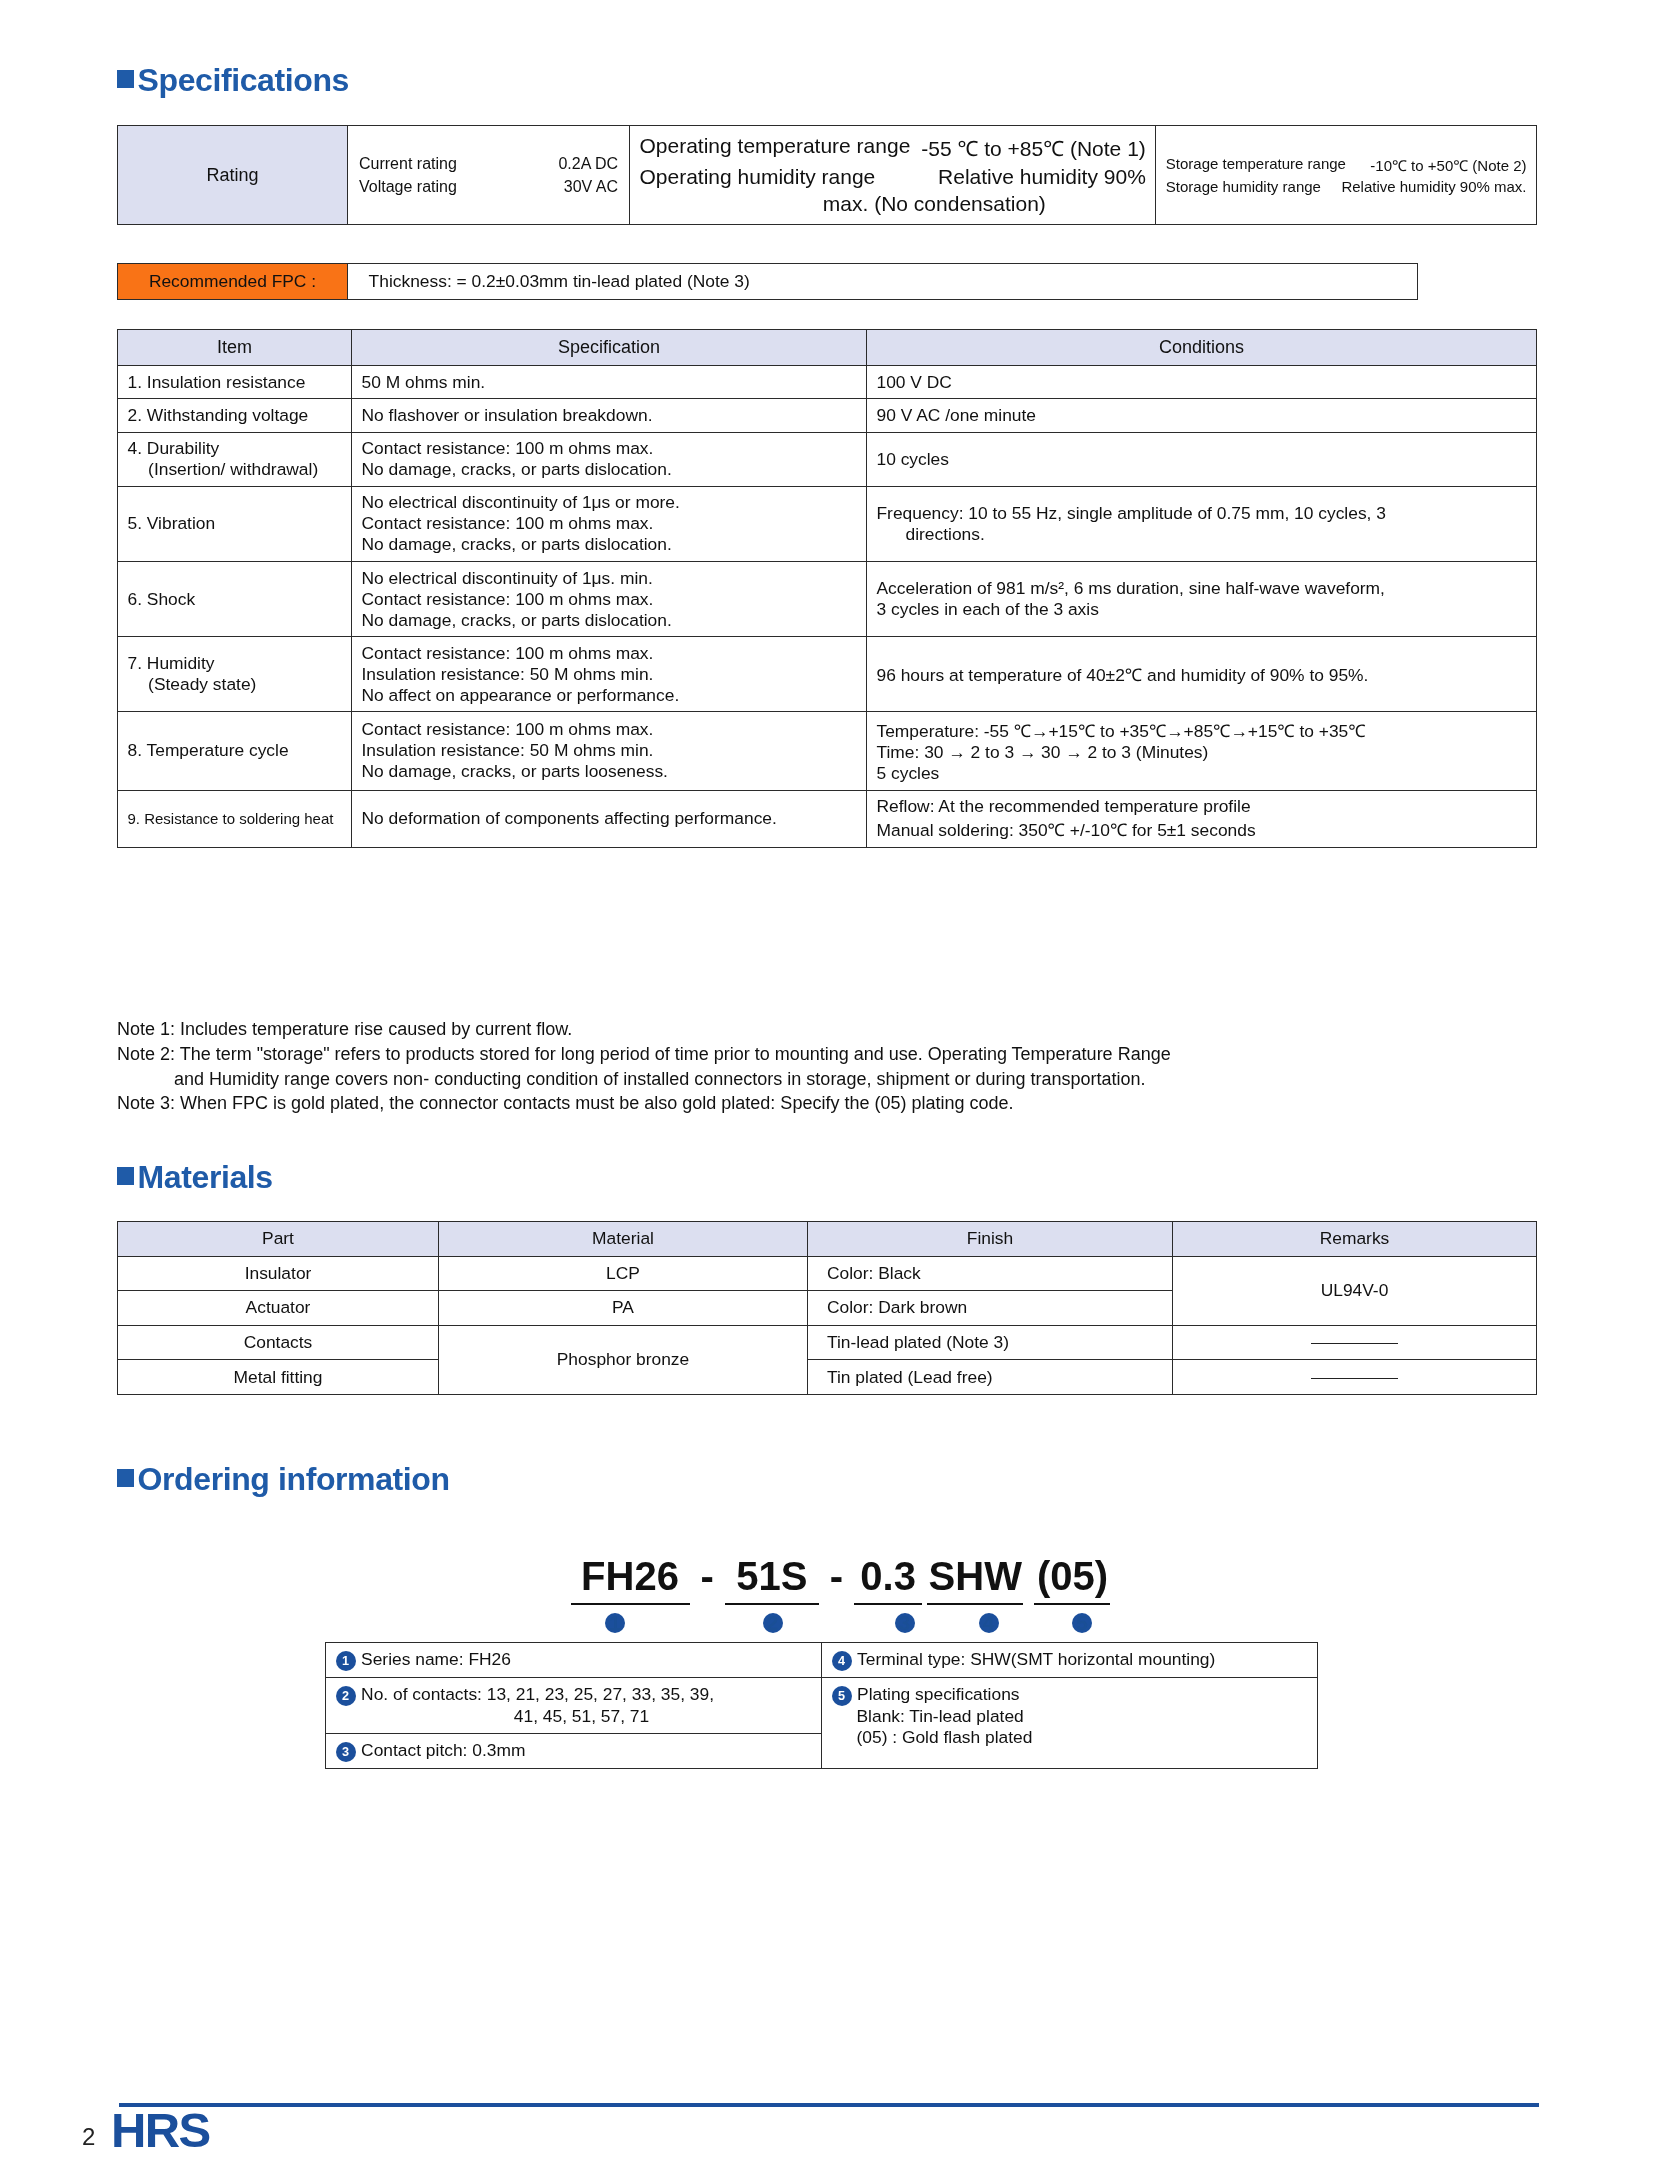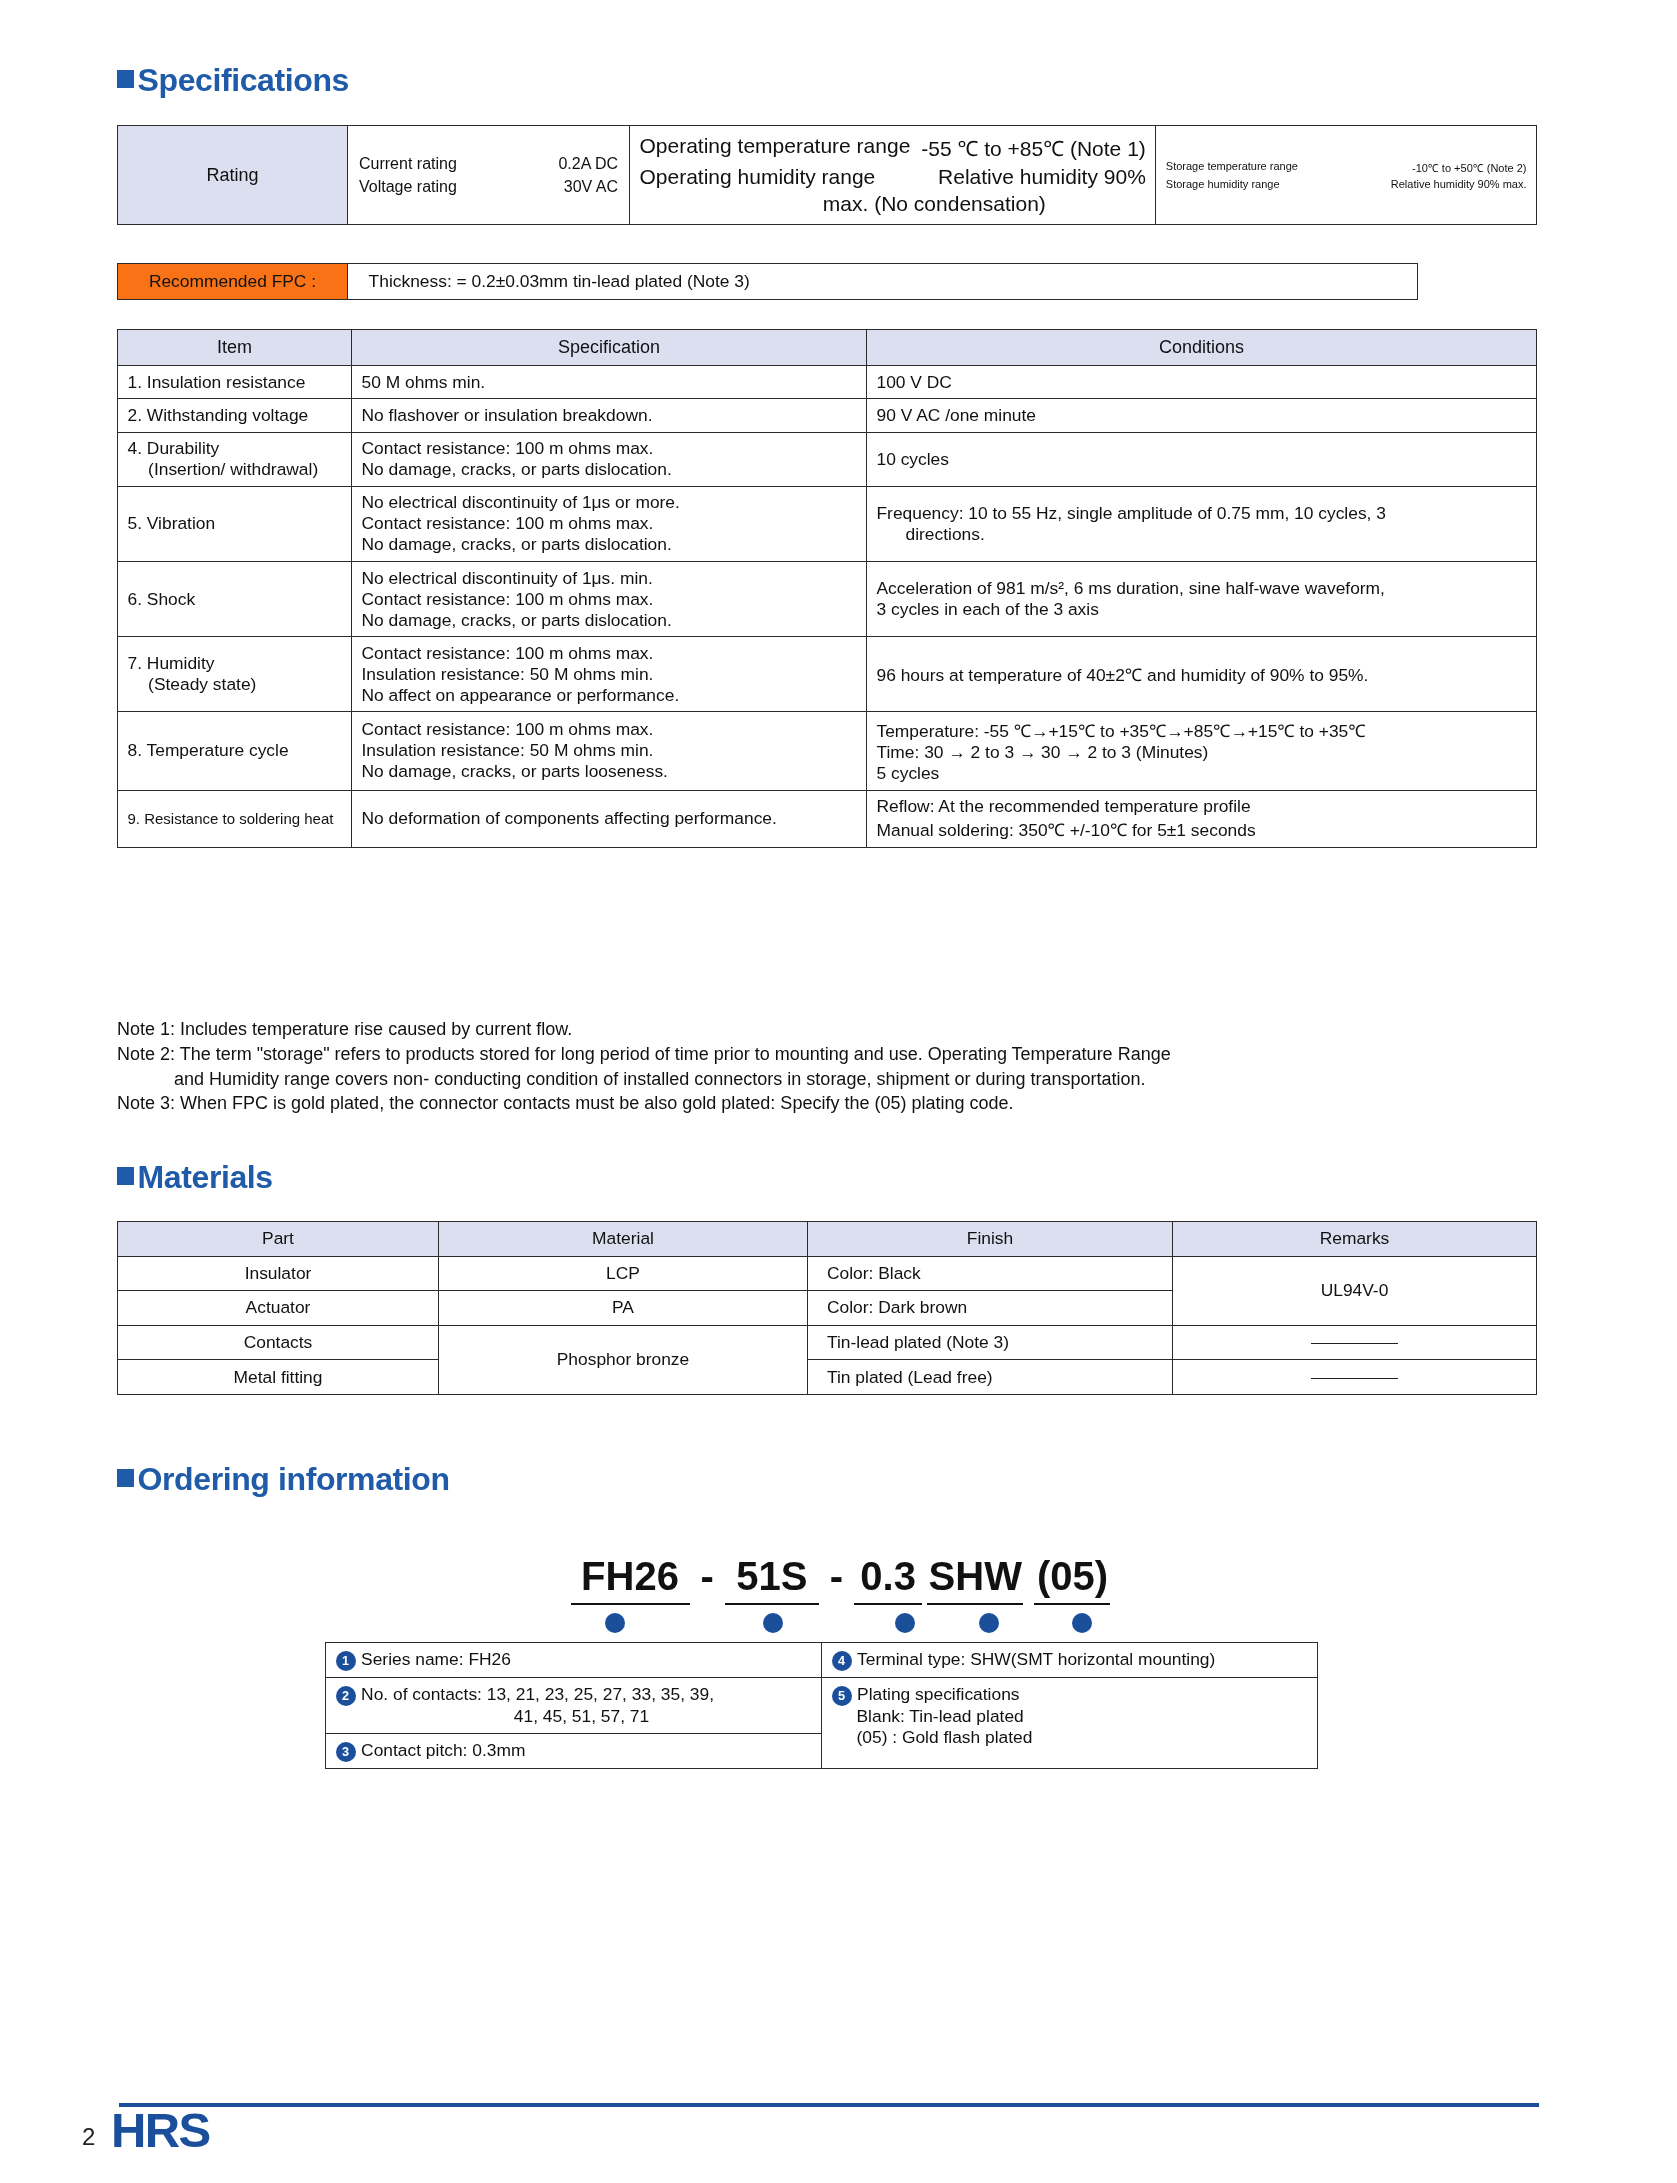--- a/index.html
+++ b/index.html
@@ -127,21 +127,21 @@
                 <span class="v" style="padding-left:11px;">-55 ℃ to +85℃ (Note 1)</span>
               </div>
           <div class="kv" style="justify-content:space-between; margin-top:3.2px;">
                 <span class="k">Operating humidity range</span>
                 <span class="v" style="padding-left:11px;">Relative humidity 90%</span>
               </div>
           <div class="kv" style="justify-content:flex-end; margin-top:3.2px;">
                 <span class="v" style="margin-right:100px;">max. (No condensation)</span>
               </div>
         </td>
-        <td style="padding:8px 9.5px; font-size:11px;">
+        <td style="padding:8px 9.5px; font-size:15px;">
           <div class="kv" style="justify-content:space-between;">
                 <span class="k">Storage temperature range</span>
                 <span class="v" style="padding-left:11px;">-10℃ to +50℃ (Note 2)</span>
               </div>
           <div class="kv" style="justify-content:space-between; margin-top:3.2px;">
                 <span class="k">Storage humidity range</span>
                 <span class="v" style="padding-left:11px;">Relative humidity 90% max.</span>
               </div>
         </td>
       </tr>

